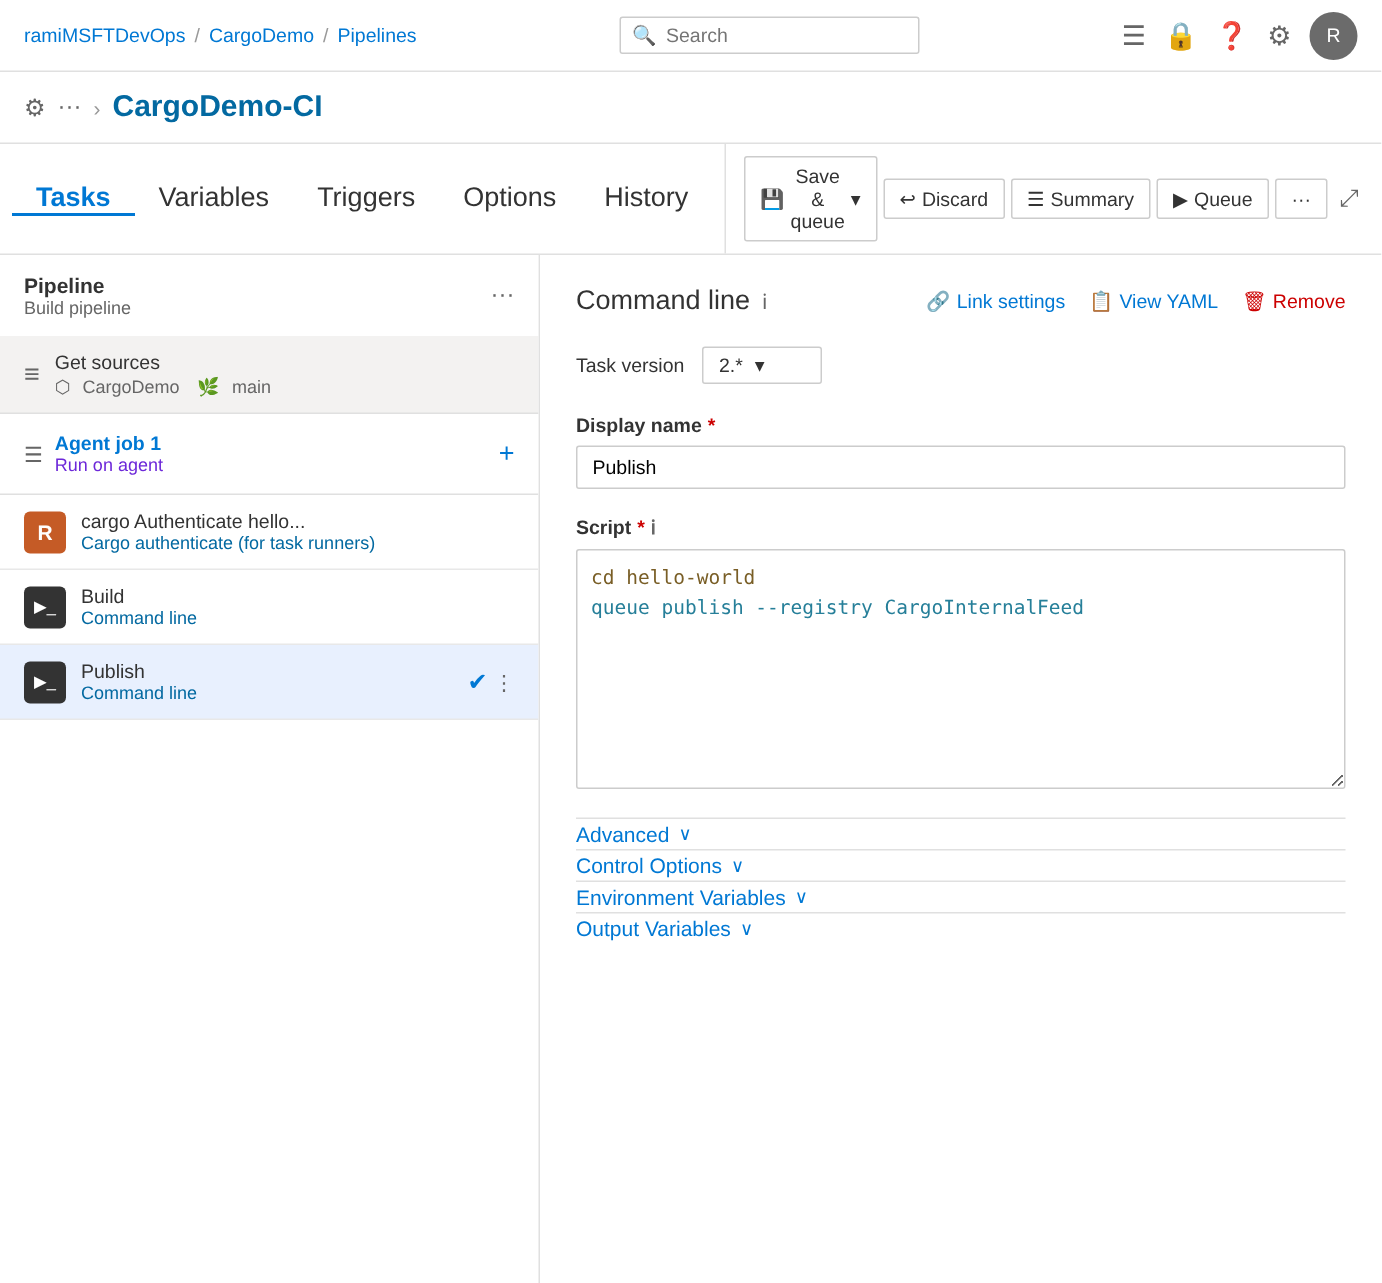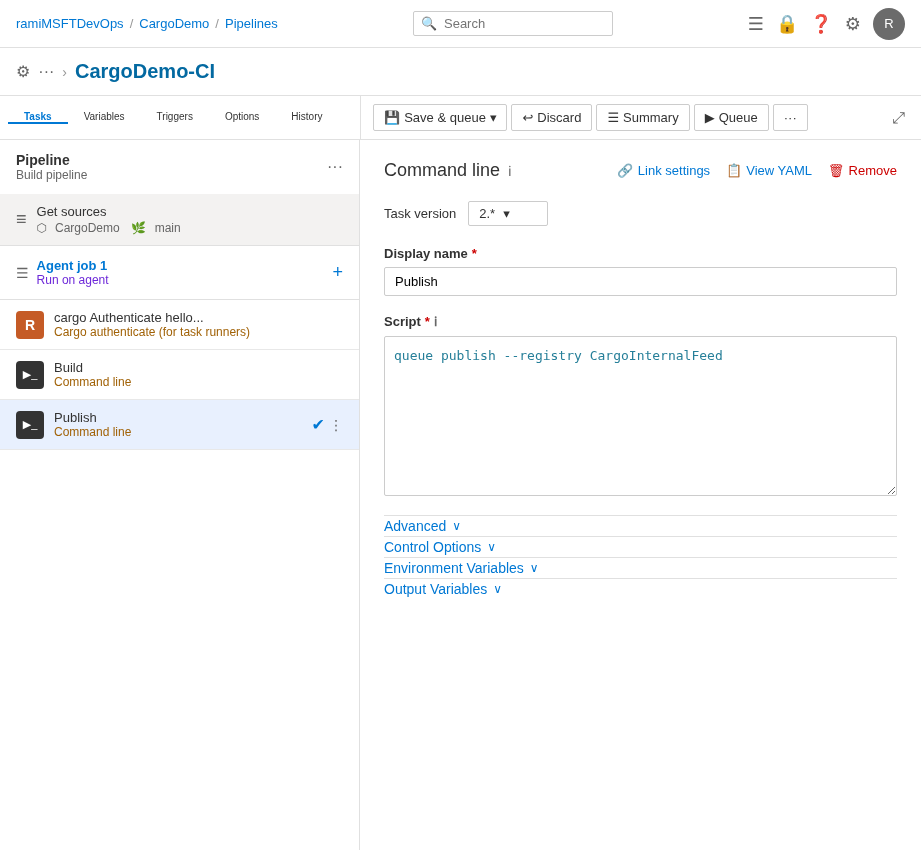--- a/index.html
+++ b/index.html
@@ -22,21 +22,21 @@
     .avatar { width: 32px; height: 32px; border-radius: 50%; background: #6b6b6b; overflow: hidden; display: flex; align-items: center; justify-content: center; color: #fff; font-size: 13px; }
 
     
     .page-header {
       display: flex; align-items: center; padding: 12px 16px; gap: 8px;
       border-bottom: 1px solid #e0e0e0; background: #fff;
     }
     .page-title { font-size: 20px; font-weight: 600; color: #0369a1; }
     .more-icon { color: #666; font-size: 16px; cursor: pointer; }
     .tab {
-      padding: 0 16px; font-size: 10px; cursor: pointer; color: #333;
+      padding: 0 16px; font-size: 18px; cursor: pointer; color: #333;
       border-bottom: 2px solid transparent; white-space: nowrap;
     }
     .tab.active { border-bottom: 2px solid #0078d4; color: #0078d4; font-weight: 600; }
     .toolbar-btn {
       display: flex; align-items: center; gap: 4px;
       padding: 5px 10px; border: 1px solid #ccc; border-radius: 2px;
       background: #fff; cursor: pointer; font-size: 13px; color: #333;
     }
     .tab-toolbar-row {
       display: flex; align-items: center; border-bottom: 1px solid #e0e0e0;
@@ -84,21 +84,21 @@
     .task-item.active { background: #e8f0fe; }
     .task-icon {
       width: 28px; height: 28px; border-radius: 4px; display: flex;
       align-items: center; justify-content: center; font-size: 14px;
       flex-shrink: 0;
     }
     .task-icon.rust { background: #c55b26; color: #fff; font-weight: bold; }
     .task-icon.cmdline { background: #333; color: #fff; }
     .task-info { flex: 1; }
     .task-title { font-size: 13px; font-weight: 500; }
-    .task-subtitle { font-size: 12px; color: #a16207; }
+    .task-subtitle { font-size: 12px; color: #0369a1; }
     .task-actions { display: flex; align-items: center; gap: 4px; }
     .task-check { color: #0078d4; font-size: 16px; }
     .task-more { color: #666; font-size: 14px; cursor: pointer; }
 
     
     .right-panel { flex: 1; overflow-y: auto; padding: 20px 24px; background: #fff; }
 
     .command-line-header {
       display: flex; align-items: center; justify-content: space-between;
       margin-bottom: 20px;
@@ -324,20 +324,21 @@
 
     <div class="form-group">
       <div class="form-label">
         <span>Script</span>
         <span class="required-star">*</span>
         <span style="color:#666;font-size:13px;cursor:pointer;">ℹ</span>
       </div>
       <div style="position:relative;">
         <textarea class="script-editor" spellcheck="false" style="color: transparent; caret-color: rgb(51, 51, 51);"></textarea>
         <div style="position:absolute;top:10px;left:10px;pointer-events:none;font-family:Consolas,monospace;font-size:13px;line-height:1.5;">
+          <div style="color:#795e26;">cd hello-world</div>
           <div style="color:#267f99;">queue publish --registry CargoInternalFeed</div>
         </div>
       </div>
     </div>
 
     <div>
 
       <div class="collapsible-section">
         <span class="collapsible-label">Advanced</span>
         <span class="chevron">∨</span>

